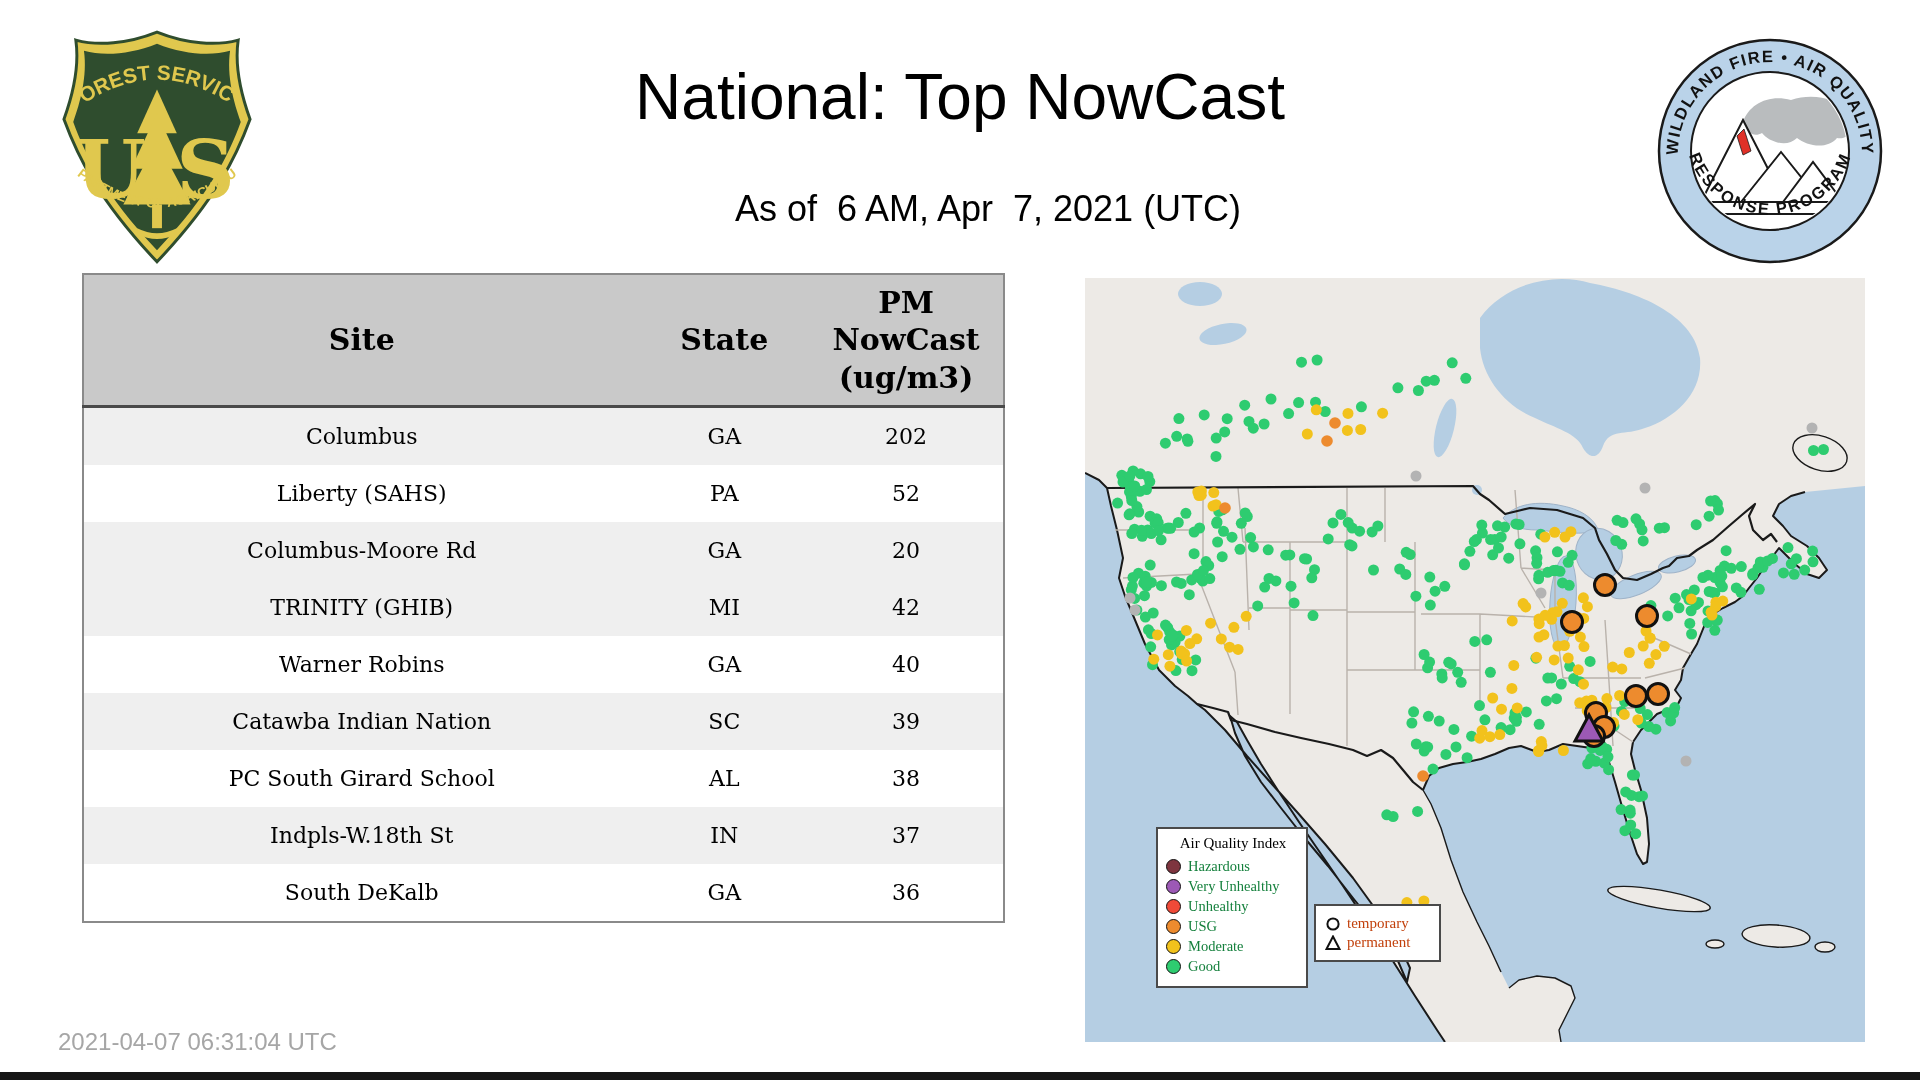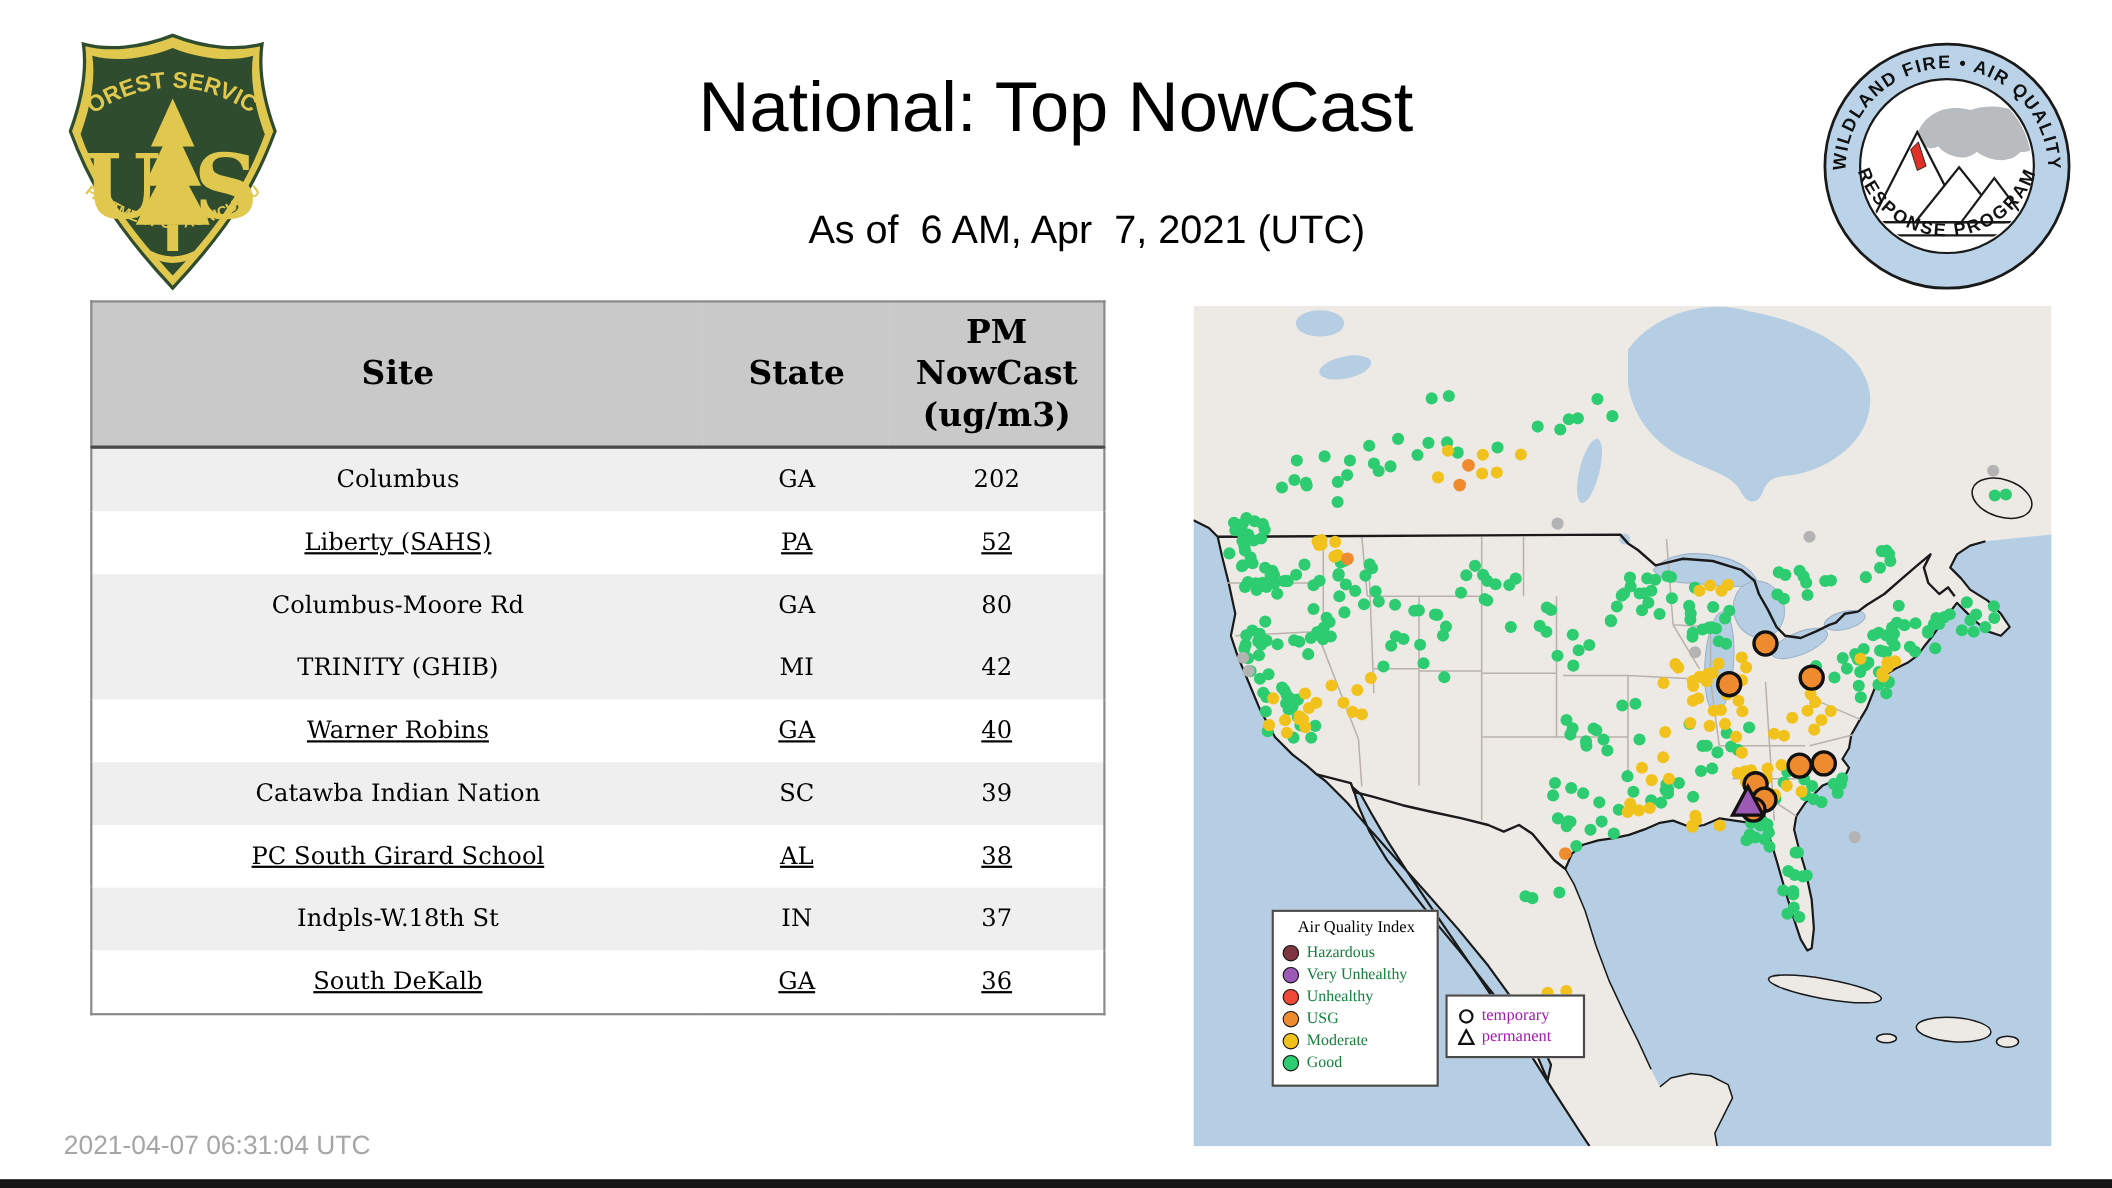--- a/index.html
+++ b/index.html
@@ -14,38 +14,38 @@
     font-family:"Liberation Sans","DejaVu Sans",sans-serif;font-size:36px;color:#000;padding-left:28px;}
 
   
   #nowcast-table{left:82px;top:273px;width:923px;border-collapse:collapse;
     border:2px solid #8a8a8a;font-family:"DejaVu Serif","Liberation Serif",serif;}
   #nowcast-table th{background:#c9c9c9;font-size:30px;font-weight:bold;color:#000;
     height:128px;text-align:center;vertical-align:middle;white-space:pre-line;line-height:1.25;
     border-bottom:3px solid #4a4a4a;}
   #nowcast-table td{font-size:22px;color:#000;text-align:center;height:57px;padding:0 6px;}
   #nowcast-table tr.odd td{background:#efefef;}
-  #nowcast-table tr.even td{background:#ffffff;text-decoration:underline;}
+  #nowcast-table tr.even td{background:#ffffff;}
   #nowcast-table col.c-site{width:558px;} #nowcast-table col.c-state{width:170px;}
   #nowcast-table col.c-val{width:195px;}
 
   
   #map-wrap{left:1085px;top:278px;width:780px;height:764px;}
   #map-svg{position:absolute;left:0;top:0;}
   .map-legend{position:absolute;background:#fff;border:2px solid #4a4a4a;z-index:5;font-family:Liberation Serif, serif;}
   #aqi-legend{left:71px;top:549px;width:134px;padding:6px 6px 8px 8px;}
   #aqi-legend .lg-title{font-size:15px;color:#000;text-align:center;margin-bottom:6px;}
   .lg-item{display:flex;align-items:center;margin:3px 0;}
   .lg-swatch{width:13px;height:13px;border-radius:50%;border:1.6px solid #111;
     margin-right:7px;flex:0 0 auto;}
   .lg-label{font-size:14.5px;color:#15803d;white-space:nowrap;}
   #marker-legend{left:229px;top:626px;width:108px;padding:7px 6px 7px 9px;}
   .mk-item{display:flex;align-items:center;margin:2px 0;}
   .mk-icon{width:16px;height:16px;margin-right:6px;flex:0 0 auto;}
-  .mk-label{font-size:15px;color:#a21caf;}
+  .mk-label{font-size:15px;color:#c2410c;}
 
   
   #timestamp{left:58px;top:1028px;font-size:24px;color:#a6a6a6;
     font-family:"Liberation Sans","DejaVu Sans",sans-serif;}
   #bottom-bar{left:0;top:1072px;width:1920px;height:8px;background:#161616;}
 
   .logo{z-index:3;}
 </style>
 </head>
 <body>
@@ -131,21 +131,21 @@
         <td>202</td>
       </tr>
       <tr class="even">
         <td>Liberty (SAHS)</td>
         <td>PA</td>
         <td>52</td>
       </tr>
       <tr class="odd">
         <td>Columbus-Moore Rd</td>
         <td>GA</td>
-        <td>80</td>
+        <td>20</td>
       </tr>
       <tr class="odd">
         <td>TRINITY (GHIB)</td>
         <td>MI</td>
         <td>42</td>
       </tr>
       <tr class="even">
         <td>Warner Robins</td>
         <td>GA</td>
         <td>40</td>

